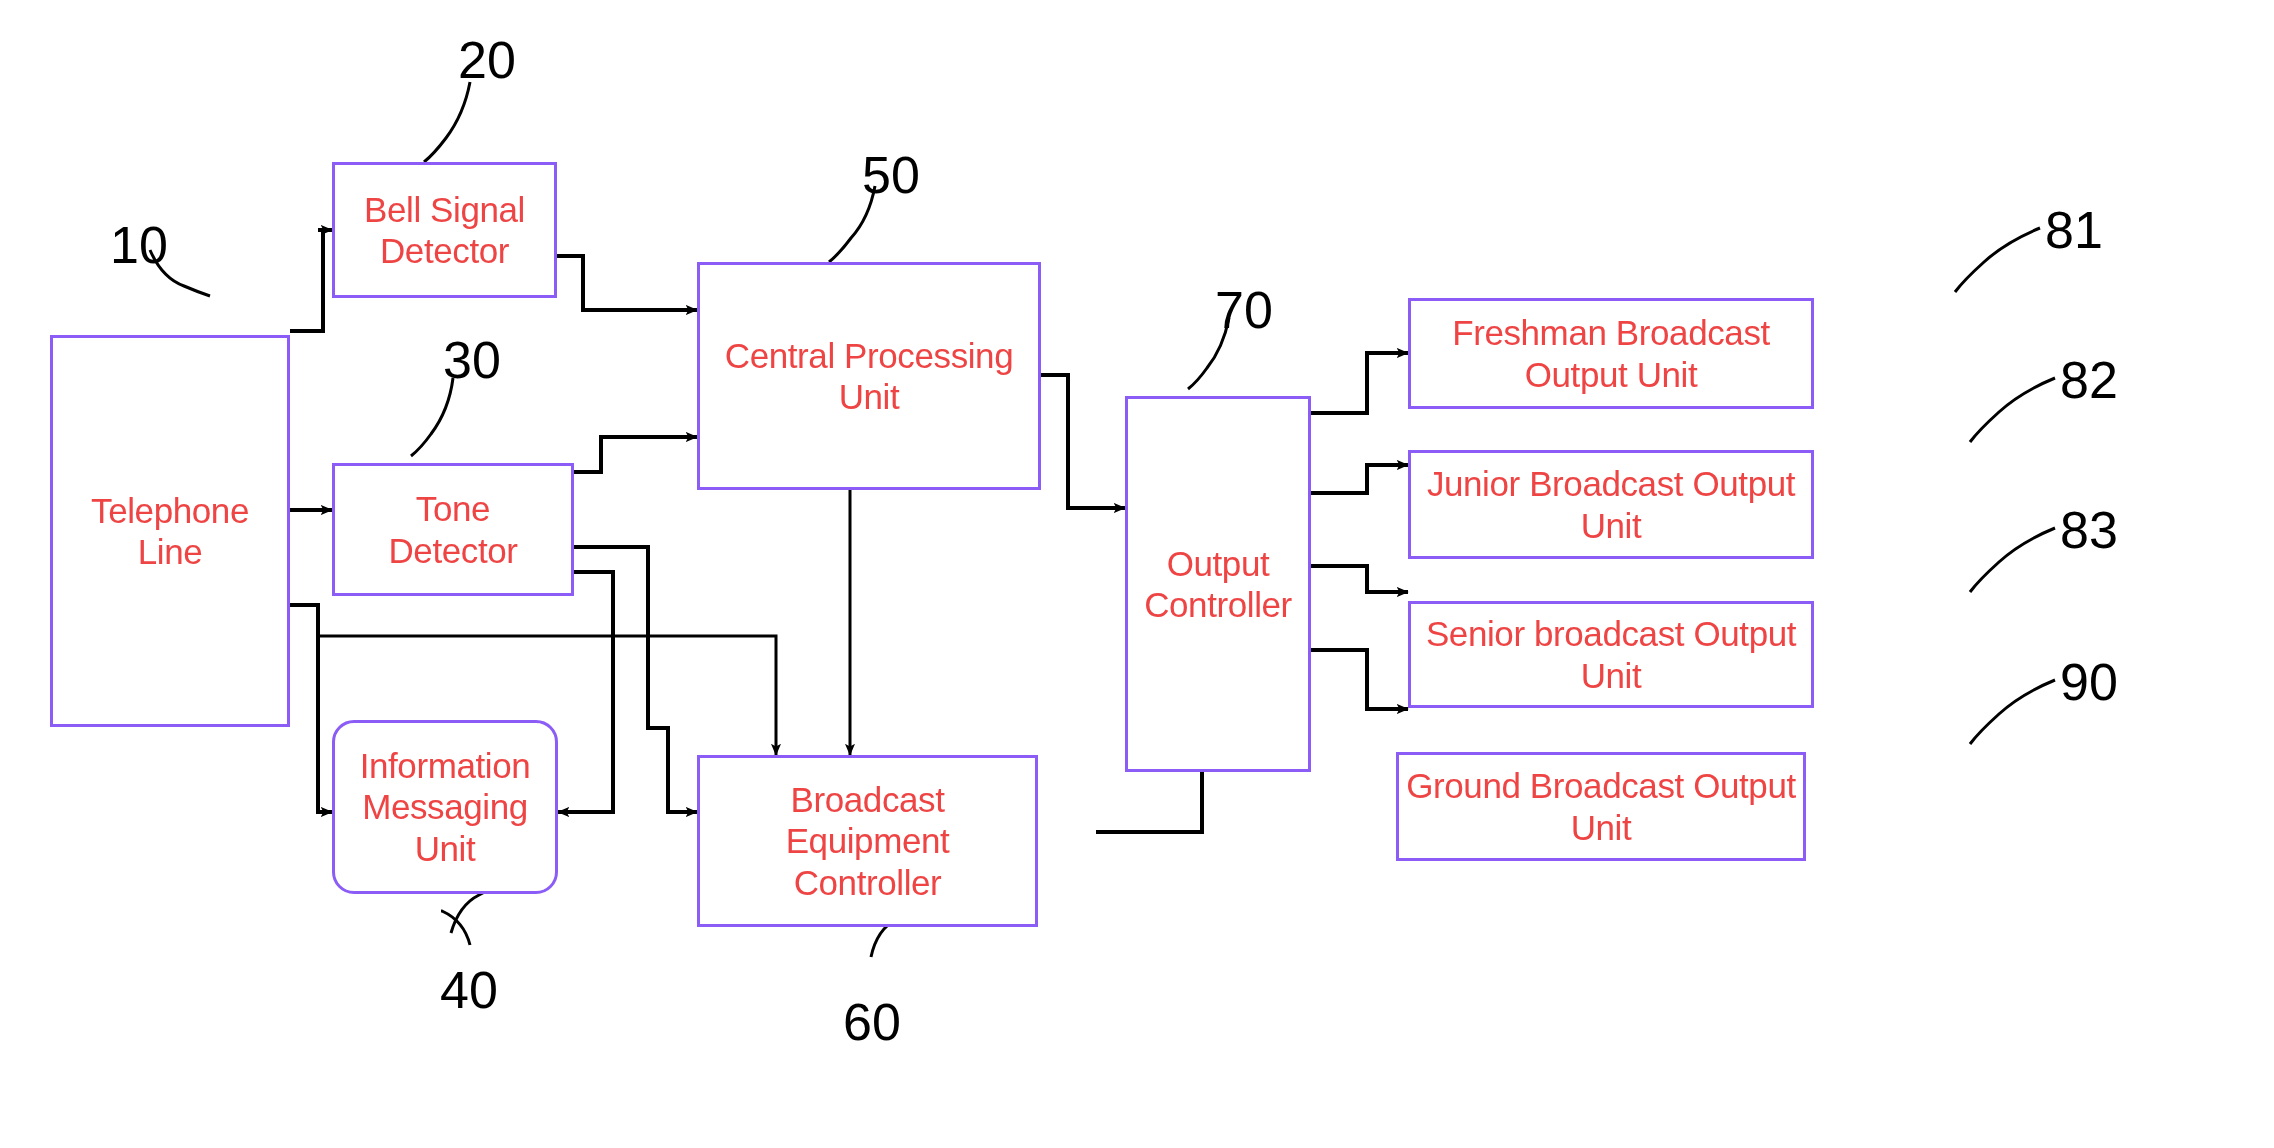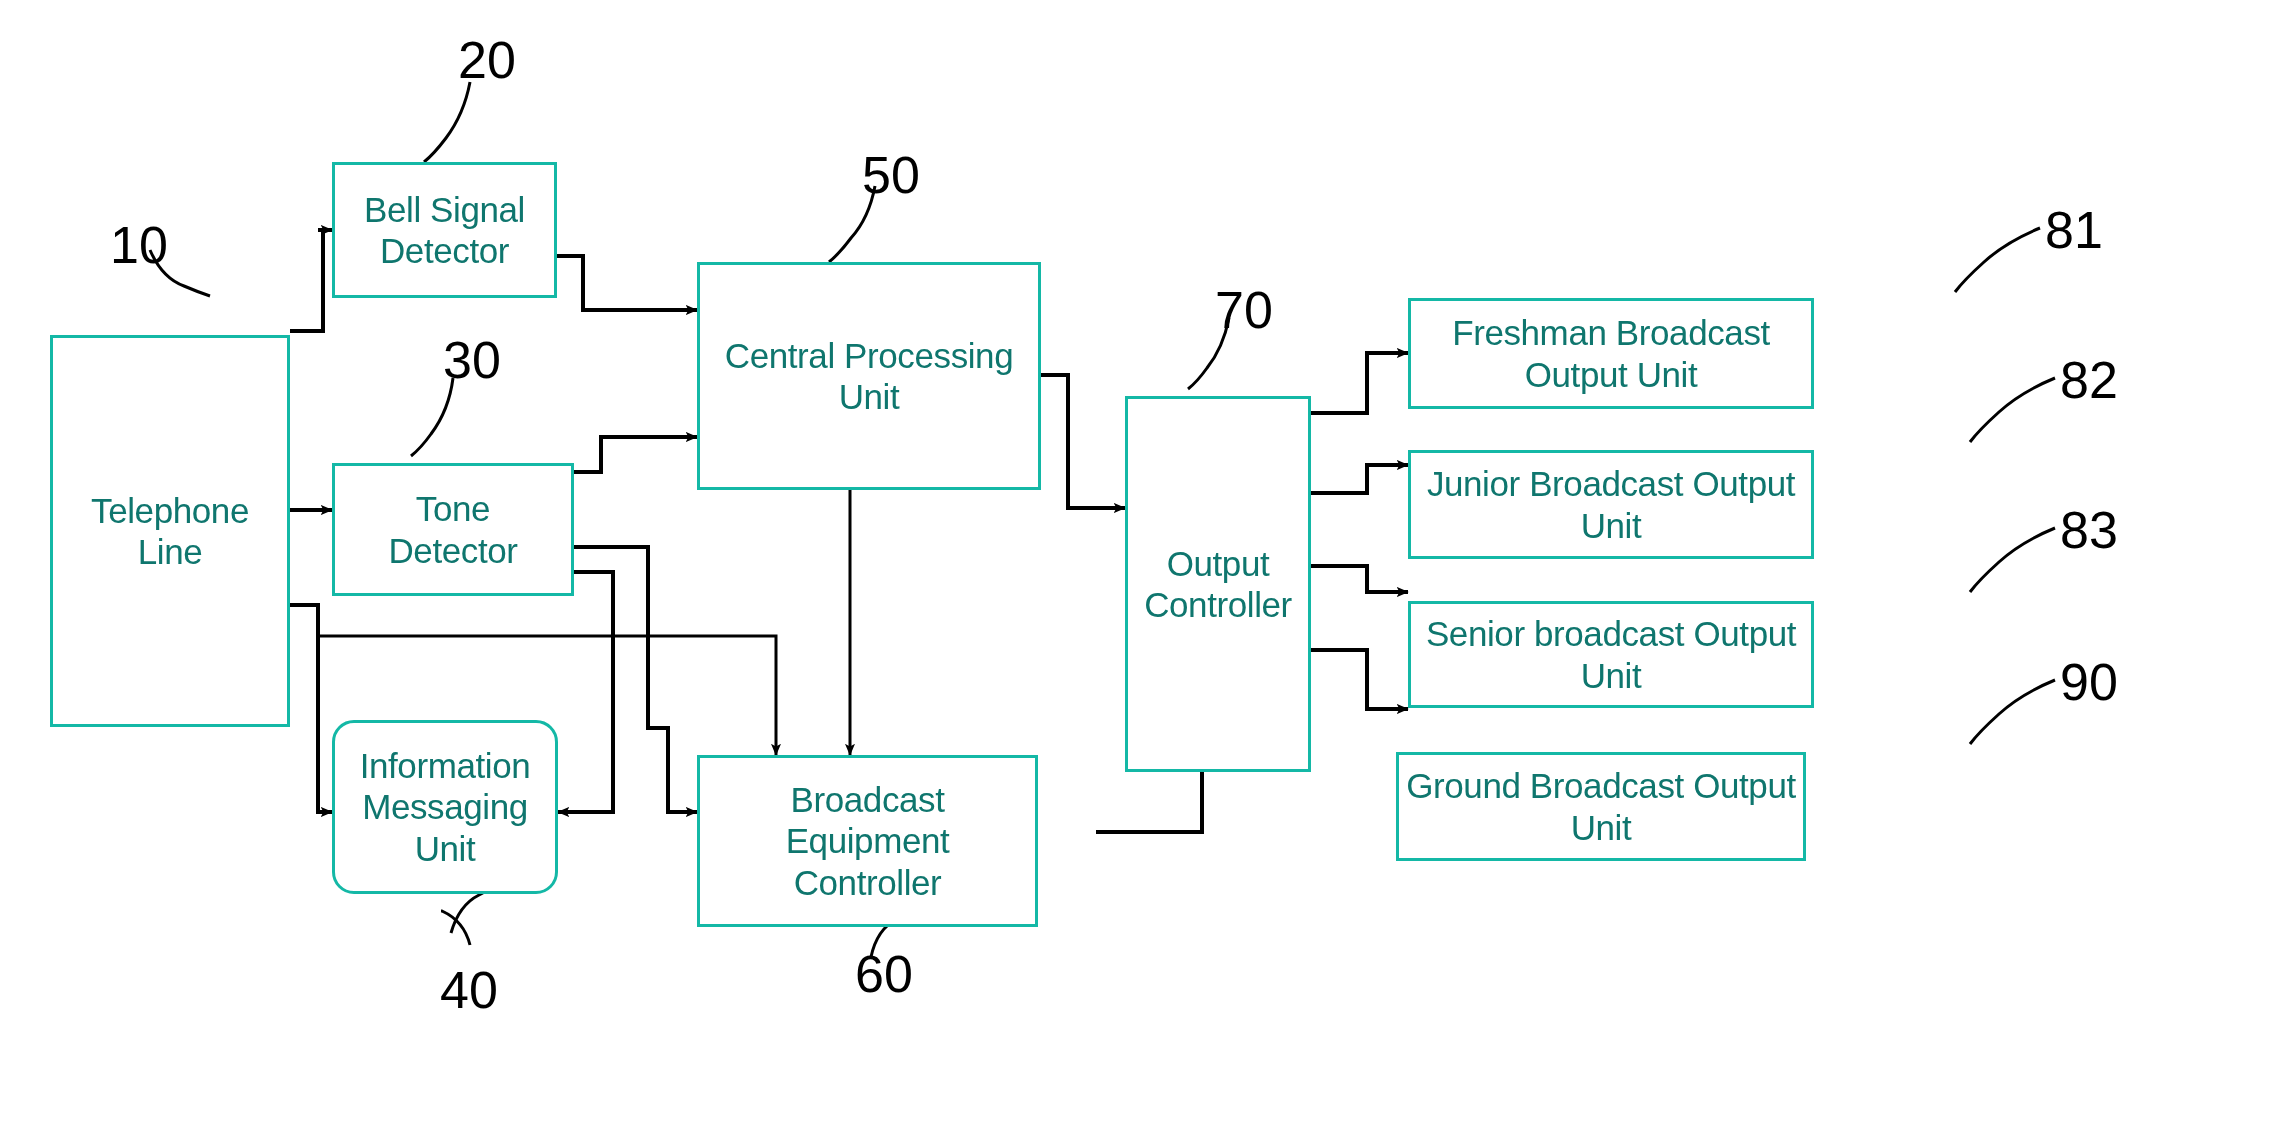--- a/index.html
+++ b/index.html
@@ -21,27 +21,27 @@
   #wires {
     position: absolute;
     left: 0;
     top: 0;
     width: 2274px;
     height: 1148px;
   }
   .node {
     position: absolute;
     box-sizing: border-box;
-    border: 3px solid #14b8a6;
+    border: 3px solid #8b5cf6;
     background: #ffffff;
     display: flex;
     align-items: center;
     justify-content: center;
     text-align: center;
-    color: #0f766e;
+    color: #ef4444;
     line-height: 1.18;
     z-index: 3;
   }
   .node .lbl {
     display: block;
     padding: 0 6px;
     white-space: pre-line;
     font-size: 35px;
     letter-spacing: -0.4px;
   }
@@ -165,20 +165,20 @@
 
   <div class="node wide" style="left:1396px; top:752px; width:410px; height:109px;">
     <span class="lbl">Ground Broadcast Output Unit</span>
   </div>
 
   <span class="refnum" style="left:110px;  top:215px;">10</span>
   <span class="refnum" style="left:458px;  top:30px;">20</span>
   <span class="refnum" style="left:443px;  top:330px;">30</span>
   <span class="refnum" style="left:440px;  top:960px;">40</span>
   <span class="refnum" style="left:862px;  top:145px;">50</span>
-  <span class="refnum" style="left:843px;  top:944px;margin-left:12px;">60</span>
+  <span class="refnum" style="left:843px;  top:992px;">60</span>
   <span class="refnum" style="left:1215px; top:280px;">70</span>
   <span class="refnum" style="left:2045px; top:200px;">81</span>
   <span class="refnum" style="left:2060px; top:350px;">82</span>
   <span class="refnum" style="left:2060px; top:500px;">83</span>
   <span class="refnum" style="left:2060px; top:652px;">90</span>
 
 </div>
 
 </body></html>

